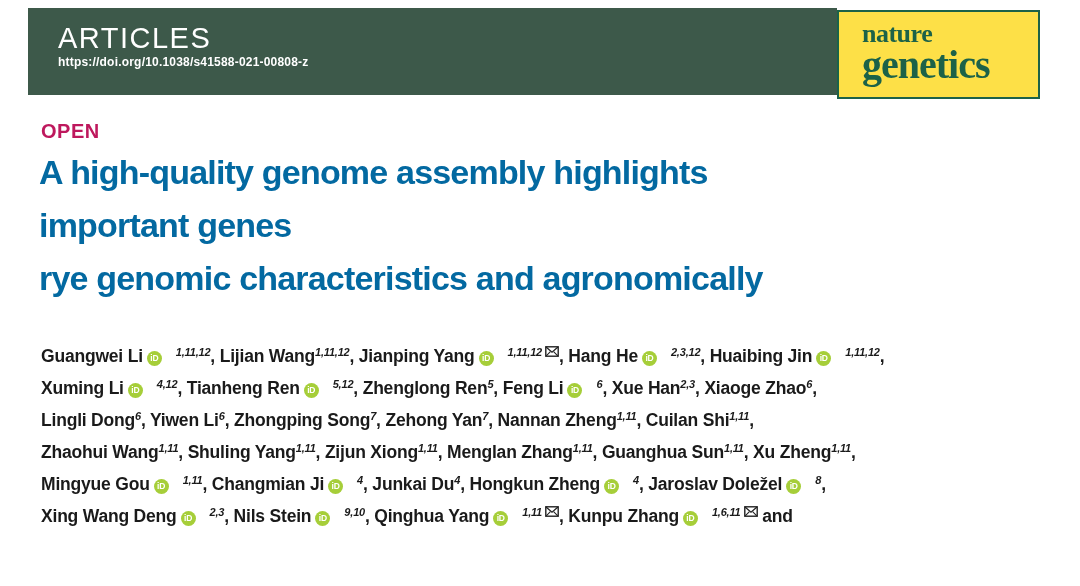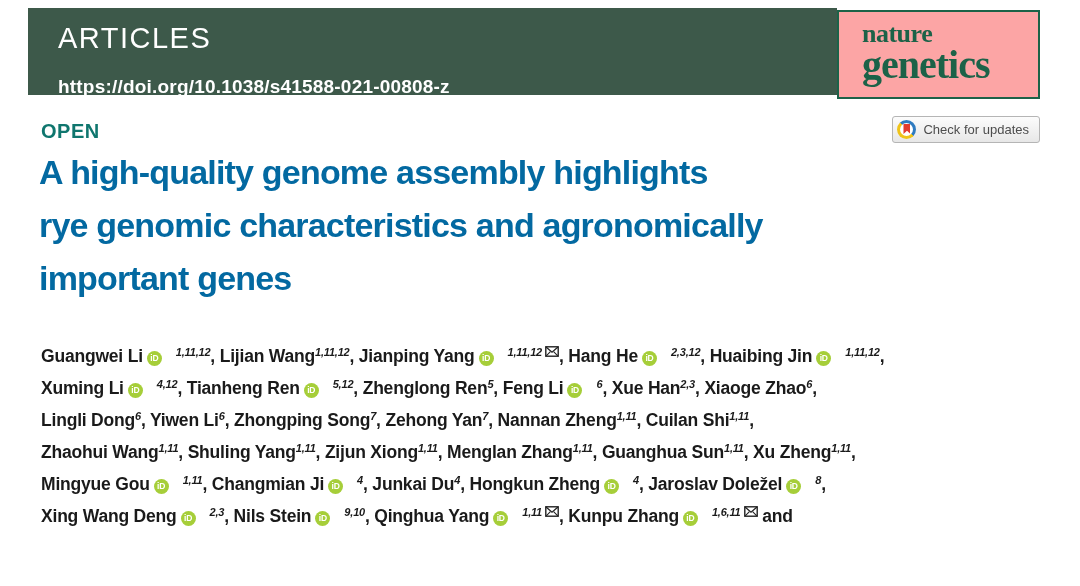--- a/index.html
+++ b/index.html
@@ -6,25 +6,25 @@
   .page {
     position:relative; width:1080px; height:586px; background:#fff; overflow:hidden;
     font-family:"Liberation Sans", sans-serif;
   }
   
   .banner {
     position:absolute; left:28px; top:8px; width:809px; height:87px;
     background:#3d594a; color:#fff; box-sizing:border-box; padding:14px 16px 0 30px;
   }
   .banner .kicker { font-size:29px; letter-spacing:1.5px; font-weight:400; }
-  .banner .doi { font-size:19px; font-weight:bold; letter-spacing:0.2px; margin-top:21px; }
+  .banner .doi { font-size:12px; font-weight:bold; letter-spacing:0.2px; margin-top:0; }
   
   .logo-box {
     position:absolute; left:837px; top:10px; width:203px; height:89px;
-    background:#fca5a5; border:2px solid #1c6248; box-sizing:border-box;
+    background:#fde047; border:2px solid #1c6248; box-sizing:border-box;
     padding:9px 0 0 23px; color:#1c6248;
     font-family:"Liberation Serif", serif;
   }
   .logo-box .l1 { font-size:26px; font-weight:bold; letter-spacing:-0.5px; line-height:1; }
   .logo-box .l2 { font-size:40px; font-weight:bold; letter-spacing:-1px; line-height:1; margin-top:-2px; }
   
   .crossmark-badge {
     position:absolute; top:116px; right:40px; height:27px; box-sizing:border-box;
     display:inline-flex; align-items:center; gap:7px; padding:0 10px 0 4px;
     background:linear-gradient(#fcfcfc,#e7e7e7); border:1px solid #b5b5b5; border-radius:3px;
@@ -69,34 +69,27 @@
   <div class="banner" style="background: rgb(61, 89, 74);">
     <div class="kicker">ARTICLES</div>
     <div class="doi">https://doi.org/10.1038/s41588-021-00808-z</div>
   </div>
 
   <div class="logo-box" style="color: rgb(28, 98, 72); border-color: rgb(28, 98, 72);">
     <div class="l1">nature</div>
     <div class="l2">genetics</div>
   </div>
 
-  <div class="crossmark-badge">
-    <span class="cm-circle">
-      <span class="cm-inner"></span>
-      <span class="cm-bookmark"></span>
-    </span>
-    <span class="cm-label">Check for updates</span>
-  </div>
 
-  <div class="open-label" style="color: #0f766e;">OPEN</div>
+  <div class="open-label" style="color: #be185d;">OPEN</div>
 
   <div class="title">
     <div>A high-quality genome assembly highlights</div>
+    <div>important genes</div>
     <div>rye genomic characteristics and agronomically</div>
-    <div>important genes</div>
   </div>
 
   <div class="authors" id="authors">
       <div class="author-line"><span class="author-entry"><span>Guangwei Li</span><span class="orcid-icon" style="background: rgb(166, 206, 57);">iD</span><span class="sup">1,11,12</span><span>, </span></span><span class="author-entry"><span>Lijian Wang</span><span class="sup">1,11,12</span><span>, </span></span><span class="author-entry"><span>Jianping Yang</span><span class="orcid-icon" style="background: rgb(166, 206, 57);">iD</span><span class="sup">1,11,12</span><span class="mail-icon"><svg viewBox="0 0 14 11" width="14" height="11">
               <rect x="0.8" y="0.8" width="12.4" height="9.4" fill="none" stroke="#222" stroke-width="1.4"></rect>
               <path d="M1 1 L7 6.2 L13 1" fill="none" stroke="#222" stroke-width="1.3"></path>
               <path d="M1.2 9.8 L5.4 5.6 M12.8 9.8 L8.6 5.6" fill="none" stroke="#222" stroke-width="1.1"></path>
             </svg></span><span>, </span></span><span class="author-entry"><span>Hang He</span><span class="orcid-icon" style="background: rgb(166, 206, 57);">iD</span><span class="sup">2,3,12</span><span>, </span></span><span class="author-entry"><span>Huaibing Jin</span><span class="orcid-icon" style="background: rgb(166, 206, 57);">iD</span><span class="sup">1,11,12</span><span>,</span></span></div>
       <div class="author-line"><span class="author-entry"><span>Xuming Li</span><span class="orcid-icon" style="background: rgb(166, 206, 57);">iD</span><span class="sup">4,12</span><span>, </span></span><span class="author-entry"><span>Tianheng Ren</span><span class="orcid-icon" style="background: rgb(166, 206, 57);">iD</span><span class="sup">5,12</span><span>, </span></span><span class="author-entry"><span>Zhenglong Ren</span><span class="sup">5</span><span>, </span></span><span class="author-entry"><span>Feng Li</span><span class="orcid-icon" style="background: rgb(166, 206, 57);">iD</span><span class="sup">6</span><span>, </span></span><span class="author-entry"><span>Xue Han</span><span class="sup">2,3</span><span>, </span></span><span class="author-entry"><span>Xiaoge Zhao</span><span class="sup">6</span><span>,</span></span></div>
       <div class="author-line"><span class="author-entry"><span>Lingli Dong</span><span class="sup">6</span><span>, </span></span><span class="author-entry"><span>Yiwen Li</span><span class="sup">6</span><span>, </span></span><span class="author-entry"><span>Zhongping Song</span><span class="sup">7</span><span>, </span></span><span class="author-entry"><span>Zehong Yan</span><span class="sup">7</span><span>, </span></span><span class="author-entry"><span>Nannan Zheng</span><span class="sup">1,11</span><span>, </span></span><span class="author-entry"><span>Cuilan Shi</span><span class="sup">1,11</span><span>,</span></span></div>

